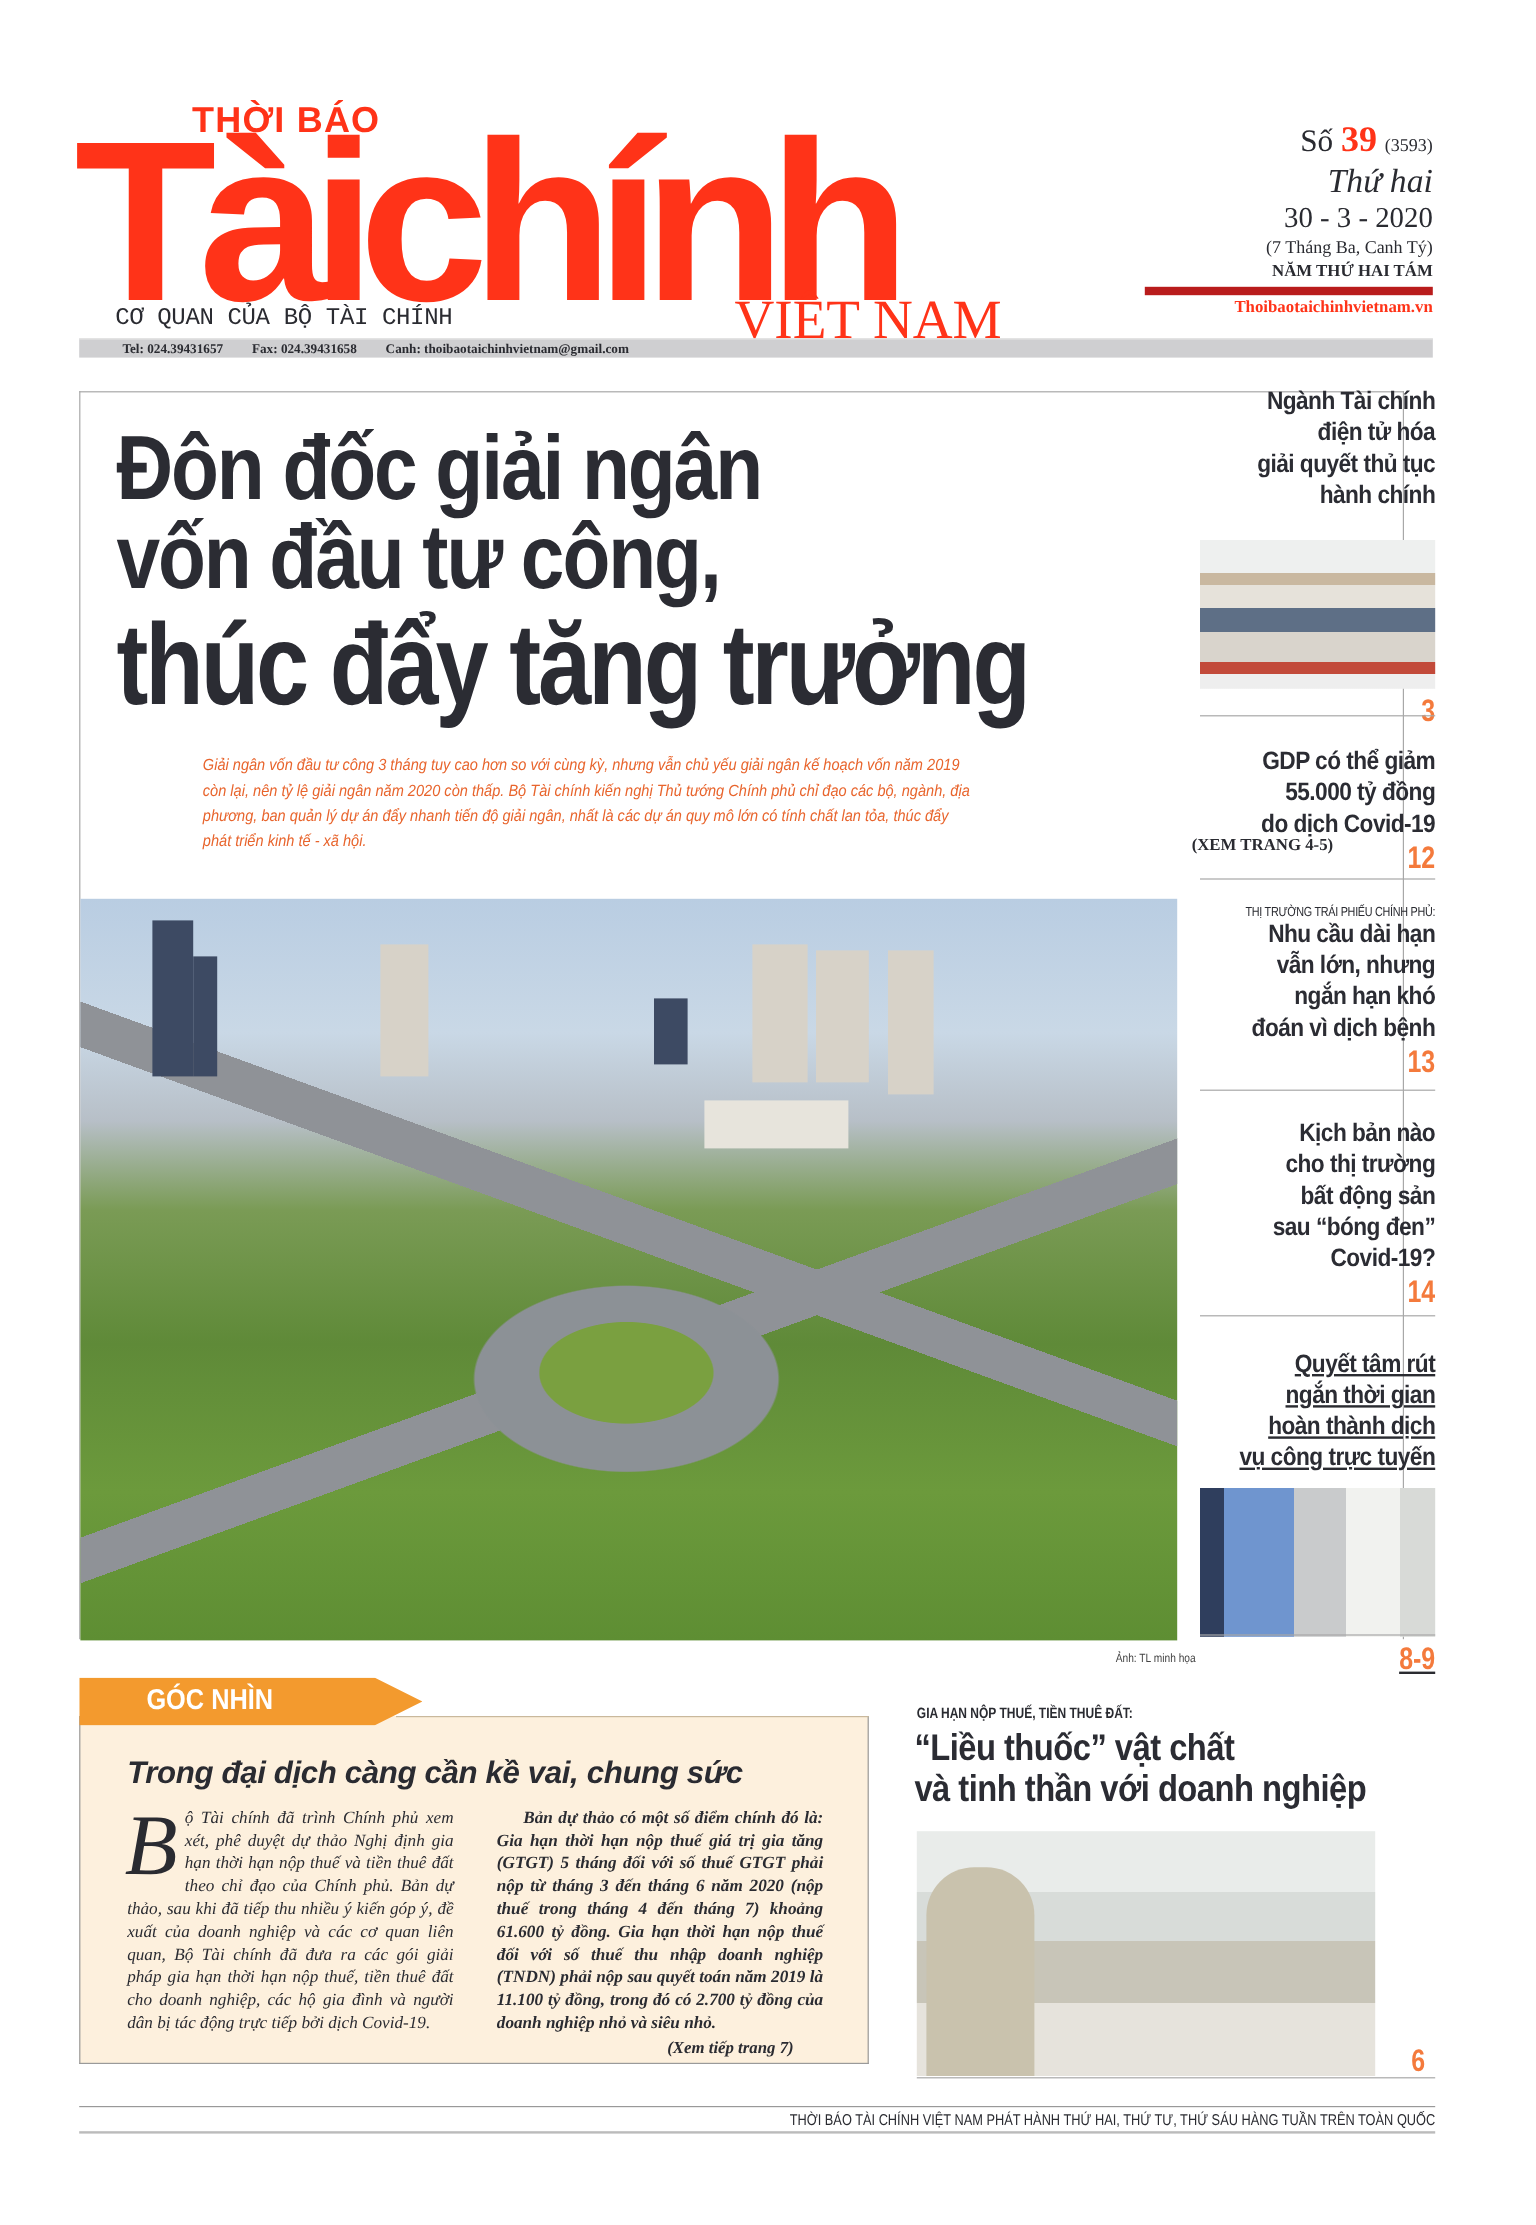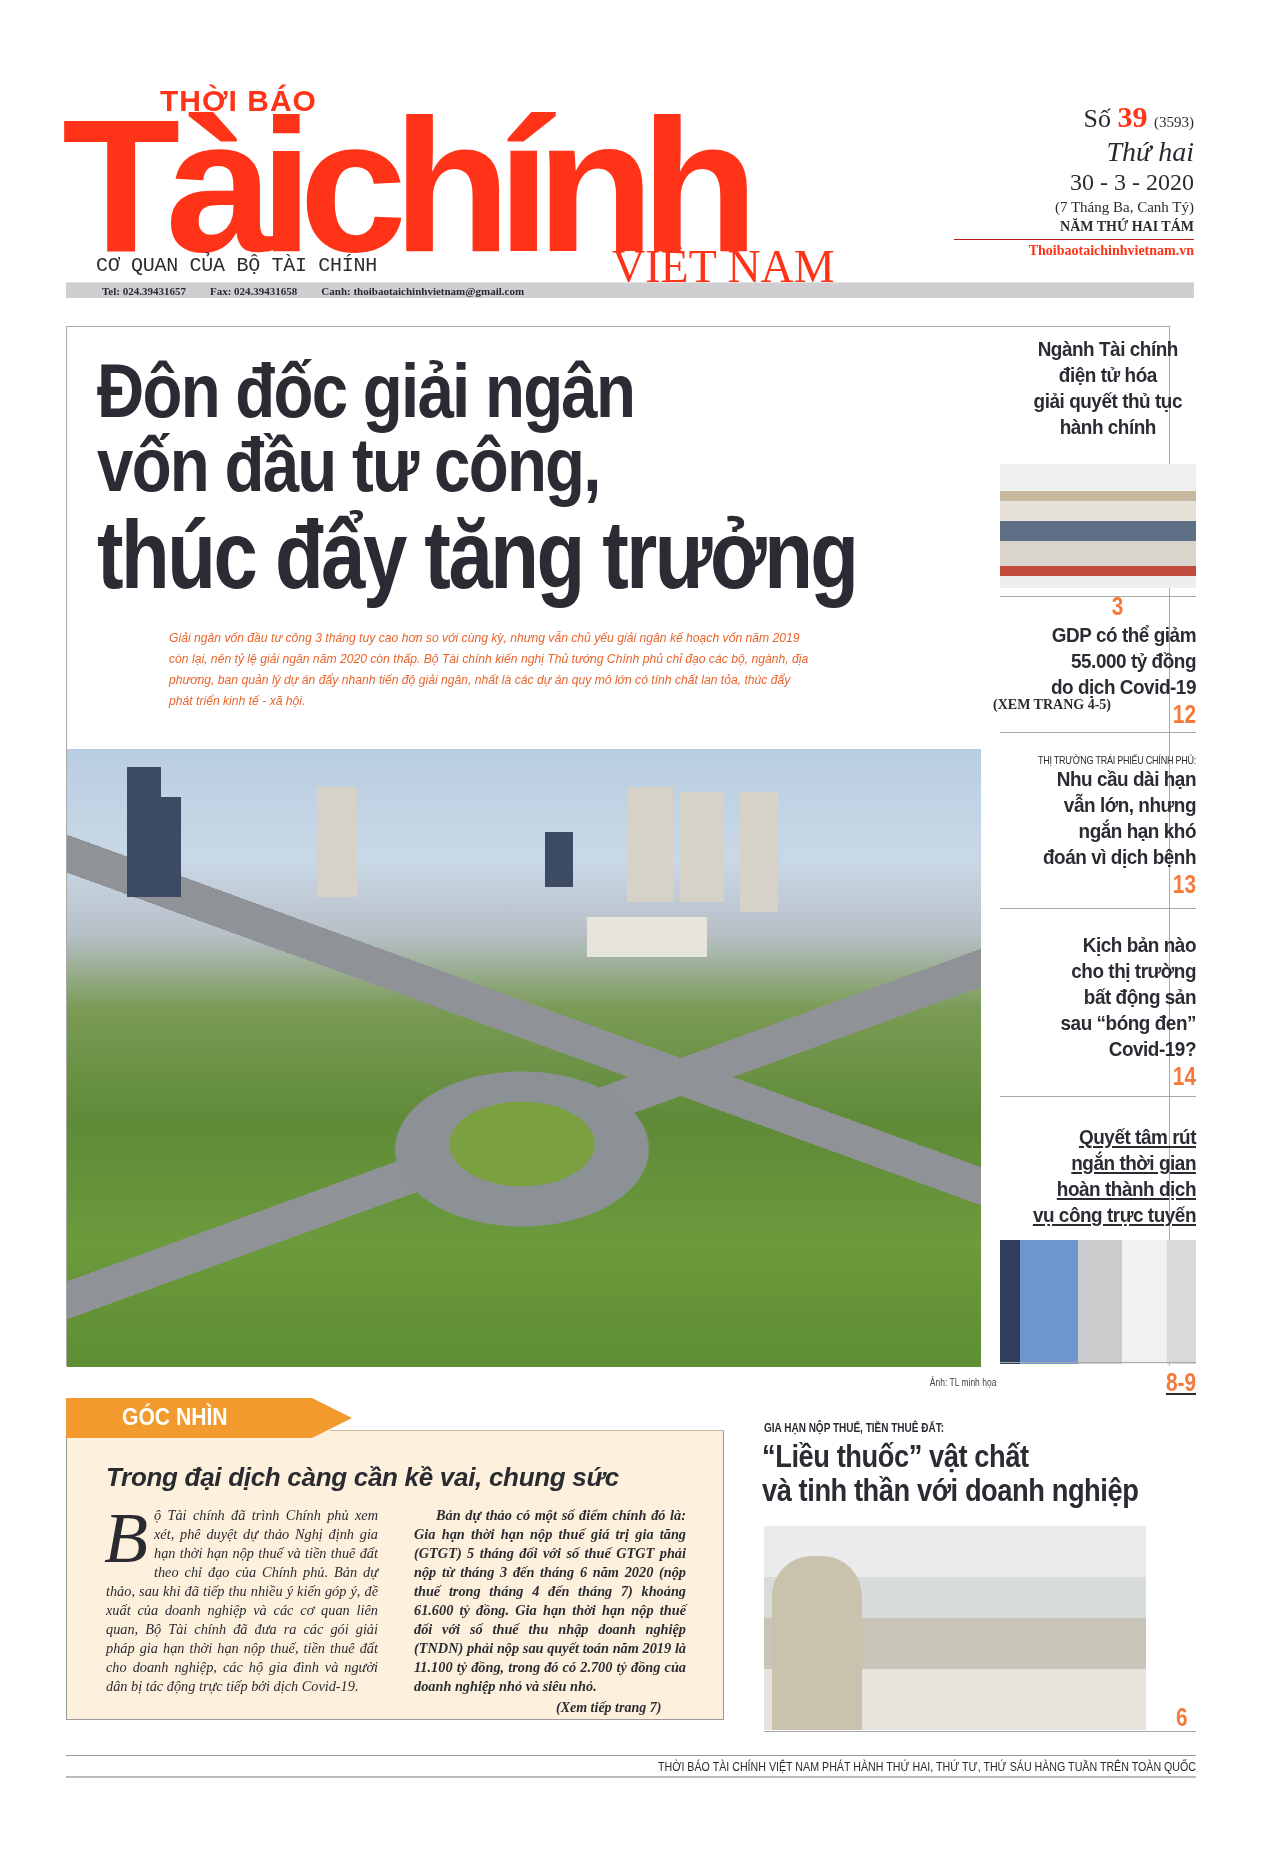--- a/index.html
+++ b/index.html
@@ -15,21 +15,21 @@
 
   .contact-bar { position: absolute; left: 66px; top: 282px; width: 1128px; height: 16px; background: #cfcfd1; border-top: 1px solid #e3e3e3; display: flex; align-items: center; gap: 24px; padding-left: 36px; font-family: "Liberation Serif", serif; font-weight: 700; font-size: 11px; color: #2a2b31; }
 
   .issue-box { position: absolute; right: 86px; top: 102px; width: 240px; text-align: right; font-family: "Liberation Serif", serif; color: #2a2b31; }
   .issue-line1 { font-size: 26px; line-height: 30px; }
   .issue-num { color: #ff3318; font-weight: 700; font-size: 30px; }
   .issue-total { font-size: 15px; }
   .issue-day { font-style: italic; font-size: 28px; line-height: 30px; }
   .issue-date { font-size: 24px; line-height: 30px; }
   .issue-lunar { font-size: 15px; line-height: 20px; }
-  .issue-year { font-size: 14px; font-weight: 700; line-height: 20px; border-bottom: 1px solid #b91c1c; padding-bottom: 2px; }
+  .issue-year { font-size: 14px; font-weight: 700; line-height: 20px; border-bottom: 7px solid #b91c1c; padding-bottom: 2px; }
   .issue-web { color: #ff3318; font-weight: 700; font-size: 14px; line-height: 22px; }
 
   
   .lead-box { position: absolute; left: 66px; top: 326px; width: 1104px; height: 1040px; border: 1px solid #a8a8a8; border-bottom: none; background: #fff; }
   .lead-headline { position: absolute; left: 30px; top: 26px; font-family: "Liberation Sans", sans-serif; font-weight: 900; color: #2b2c33; line-height: 1; transform-origin: left top; }
   .lead-headline .hl-line { display: block; white-space: nowrap; }
   .hl1 { font-size: 76px; transform: scaleX(0.86); transform-origin: left top; letter-spacing: -2px; height: 76px; }
   .hl2 { font-size: 76px; transform: scaleX(0.86); transform-origin: left top; letter-spacing: -2px; height: 76px; margin-top: -2px; }
   .hl3 { font-size: 96px; transform: scaleX(0.83); transform-origin: left top; letter-spacing: -3px; height: 96px; margin-top: 4px; }
   .lead-summary { position: absolute; left: 102px; top: 300px; width: 720px; font-family: "Liberation Sans", sans-serif; font-style: italic; font-size: 13.5px; line-height: 21px; color: #e8642c; transform: scaleX(0.9); transform-origin: left top; }
@@ -132,21 +132,21 @@
     <div class="bldg" style="left:560px;bottom:465px;width:46px;height:115px;"></div>
     <div class="bldg" style="left:613px;bottom:465px;width:44px;height:110px;"></div>
     <div class="bldg" style="left:673px;bottom:455px;width:38px;height:120px;"></div>
     <div class="bldg" style="left:520px;bottom:410px;width:120px;height:40px;background:#e7e4dc;"></div>
   </div>
 </article>
 <div class="photo-credit">Ảnh: TL minh họa</div>
 
 <aside class="rail">
 
-  <div class="rail-item" style="top:14px;text-align:center;">
+  <div class="rail-item" style="top:0;">
     <div class="rail-headline">Ngành Tài chính</div>
     <div class="rail-headline">điện tử hóa</div>
     <div class="rail-headline">giải quyết thủ tục</div>
     <div class="rail-headline">hành chính</div>
     <div class="rail-photo photo-office" style="margin-top:24px;"></div>
     <div class="rail-page" style="margin-top:4px;">3</div>
   </div>
   <div class="rail-divider" style="top:274px;"></div>
 
   <div class="rail-item" style="top:300px;">

